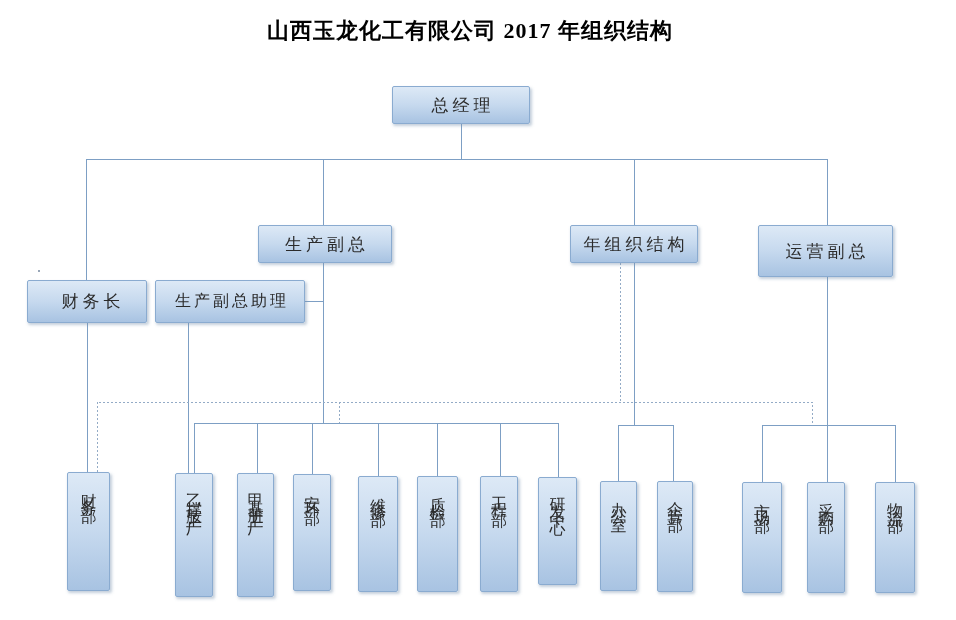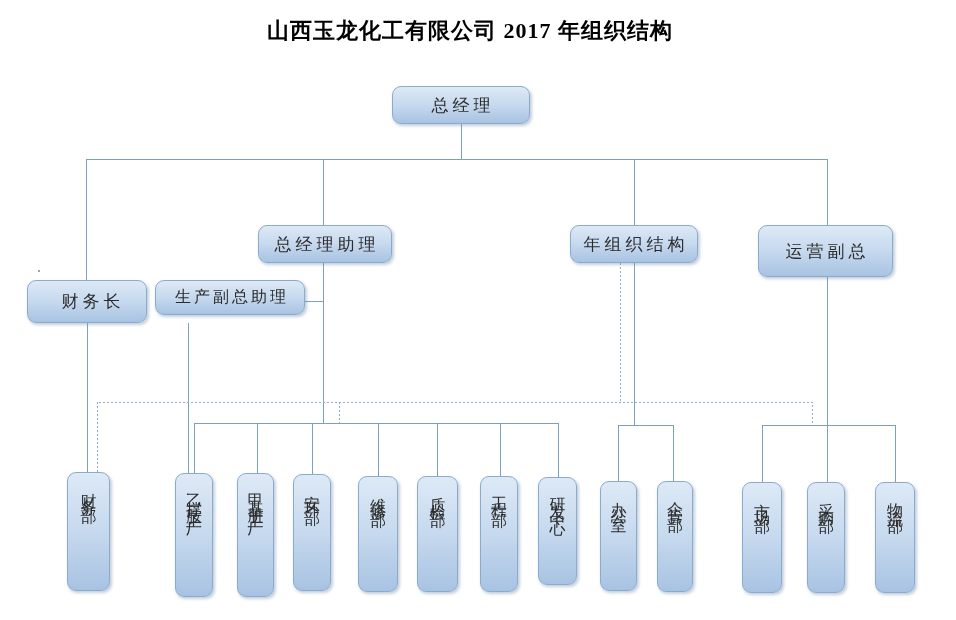--- a/index.html
+++ b/index.html
@@ -9,21 +9,21 @@
     font-family:"Liberation Serif","DejaVu Serif",serif;
   }
   .title {
     position:absolute; top:16px; left:0; width:940px;
     text-align:center; font-size:22px; font-weight:bold; color:#000;
     letter-spacing:1px;
   }
   .connectors { position:absolute; top:0; left:0; }
   .node {
     position:absolute; box-sizing:border-box;
-    border:1px solid #8aabd0; border-radius:9px;
+    border:1px solid #8aabd0; border-radius:2px;
     background:linear-gradient(180deg,#dde9f6 0%,#c6d9ee 50%,#a8c3e2 100%);
     box-shadow:1.5px 2px 3px rgba(125,148,175,0.45);
     color:#2b2b2b;
   }
   .box-h {
     display:flex; align-items:center; justify-content:center;
     font-size:17px; letter-spacing:4px; text-indent:4px; white-space:nowrap;
   }
   .box-v { display:flex; justify-content:center; padding-top:7px; font-size:16px; }
   .box-v span {
@@ -65,33 +65,33 @@
     <path d="M339,402 V423"></path>
     <path d="M620,263 V402"></path>
   </g>
 </svg>
 
 <div class="node box-h" style="left:392px;top:86px;width:138px;height:38px;">
   <span>总经理</span>
 </div>
 
 <div class="node box-h" style="left:258px;top:225px;width:134px;height:38px;">
-  <span>总经理助理</span>
+  <span>生产副总</span>
 </div>
 <div class="node box-h" style="left:570px;top:225px;width:128px;height:38px;">
   <span>年组织结构</span>
 </div>
 <div class="node box-h" style="left:758px;top:225px;width:135px;height:52px;">
   <span>运营副总</span>
 </div>
 
 <div class="node box-h" style="left:27px;top:280px;width:120px;height:43px;padding-left:8px;">
   <span>财务长</span>
 </div>
-<div class="node box-h" style="left:155px;top:280px;width:150px;height:35px;font-size:16px;letter-spacing:3px;">
+<div class="node box-h" style="left:155px;top:280px;width:150px;height:43px;font-size:16px;letter-spacing:3px;">
   <span>生产副总助理</span>
 </div>
 
 <div class="node box-v" style="left:67px;top:472px;width:43px;height:119px;">
   <span>财务部</span>
 </div>
 <div class="node box-v" style="left:175px;top:473px;width:38px;height:124px;">
   <span>乙撑胺工厂</span>
 </div>
 <div class="node box-v" style="left:237px;top:473px;width:37px;height:124px;">

